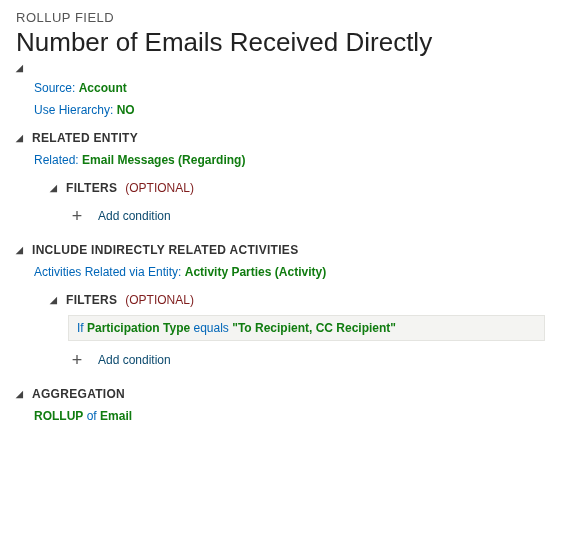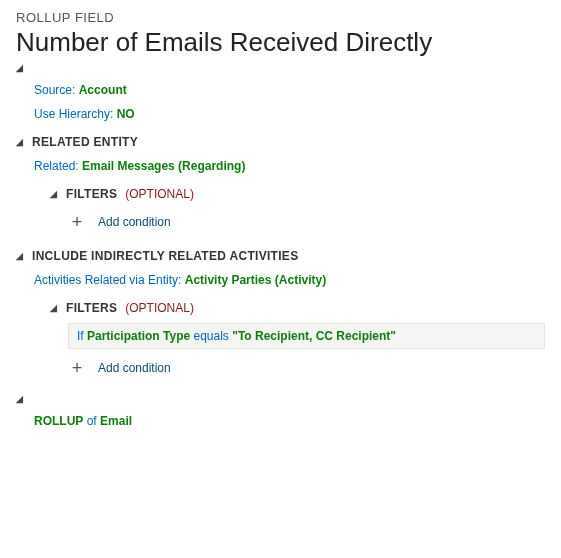--- a/index.html
+++ b/index.html
@@ -54,21 +54,20 @@
     line-height: 1;
     display: inline-block;
     width: 10px;
   }
   .section-body {
     padding-left: 18px;
   }
   .row {
     margin-bottom: 8px;
     font-size: 12px;
-    margin-top: 10px;
   }
   .blue { color: #0066b8; }
   .green-bold { color: #107c10; font-weight: 600; }
   .filter-bar {
     background: #f4f4f2;
     border: 1px solid #e4e4e0;
     padding: 5px 8px;
     font-size: 12px;
     margin-bottom: 6px;
   }
@@ -181,20 +180,21 @@
           <span class="add-text">Add condition</span>
         </div>
       </div>
     </div>
   </div>
 </div>
 
 <div class="section">
   <div class="section-header">
     <span class="chevron">◢</span>
+    <span class="label">AGGREGATION</span>
   </div>
   <div class="section-body">
     <div class="row">
       <span class="green-bold">ROLLUP</span>
       <span> </span>
       <span class="blue">of</span>
       <span> </span>
       <span class="green-bold">Email</span>
     </div>
   </div>

